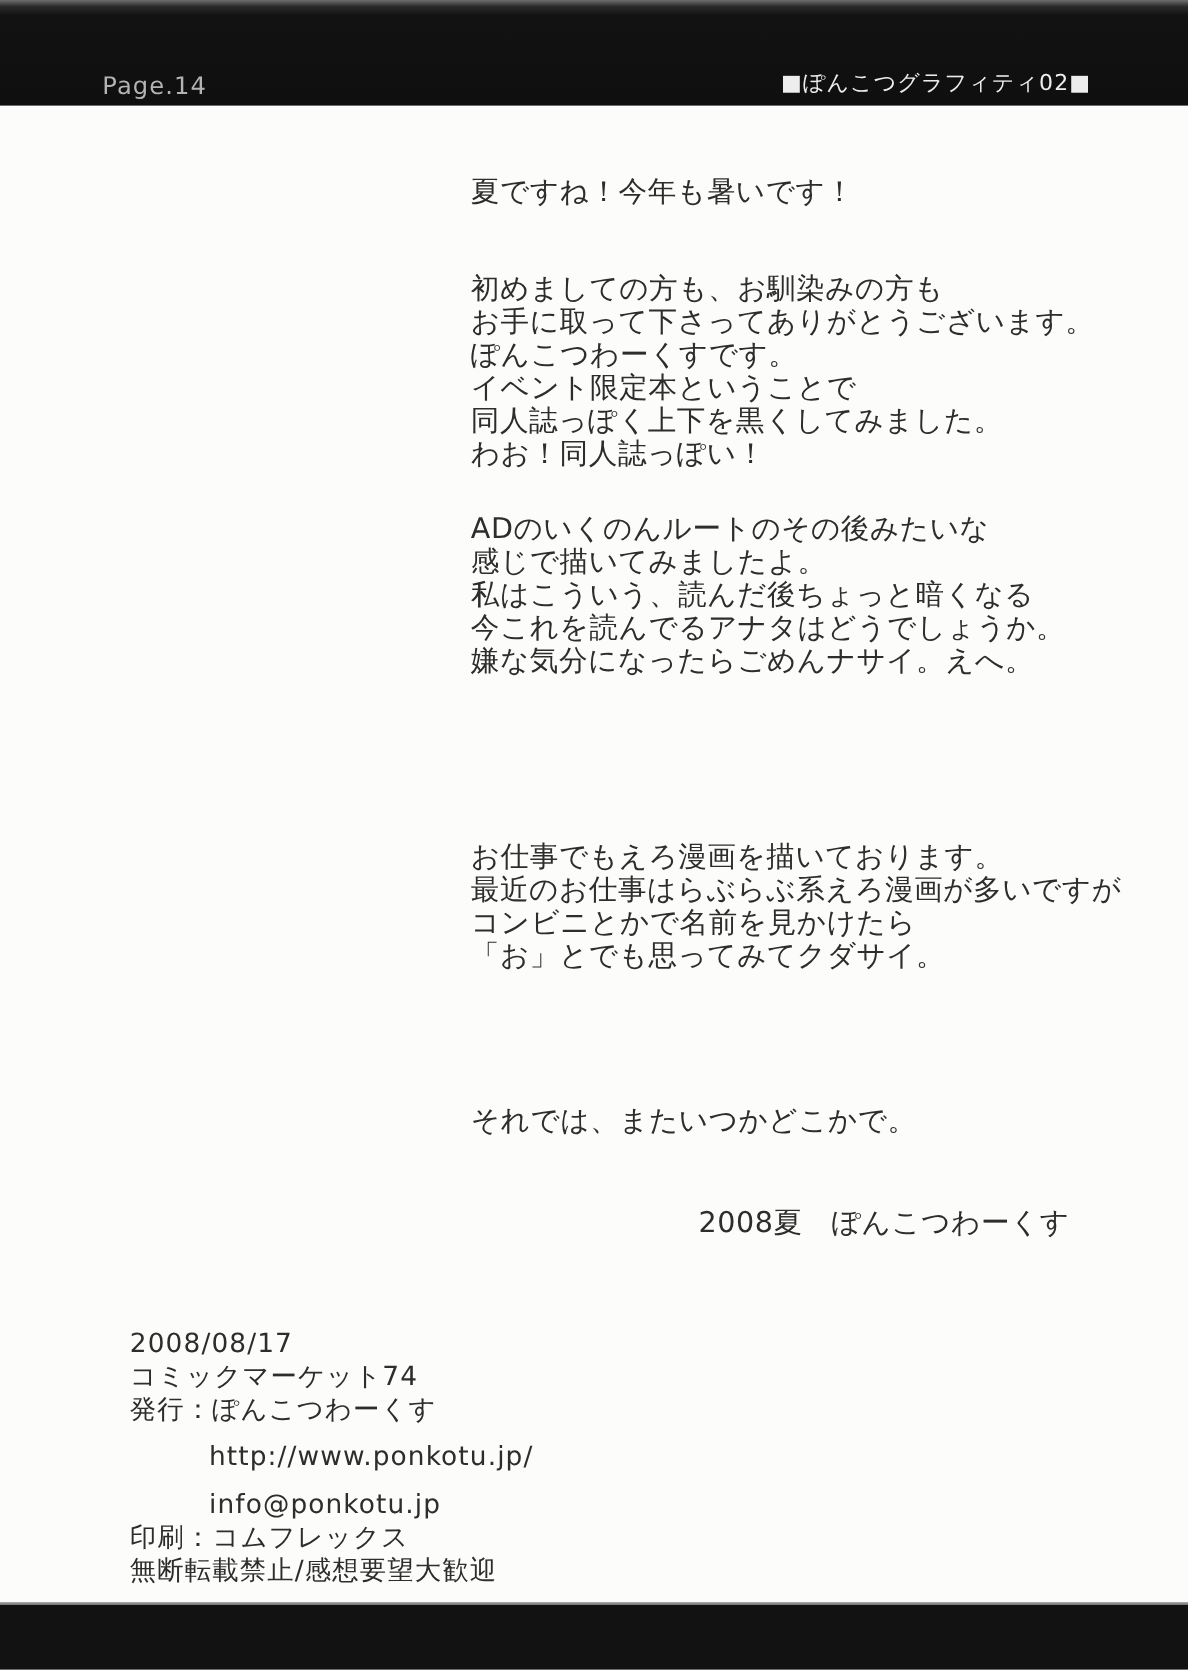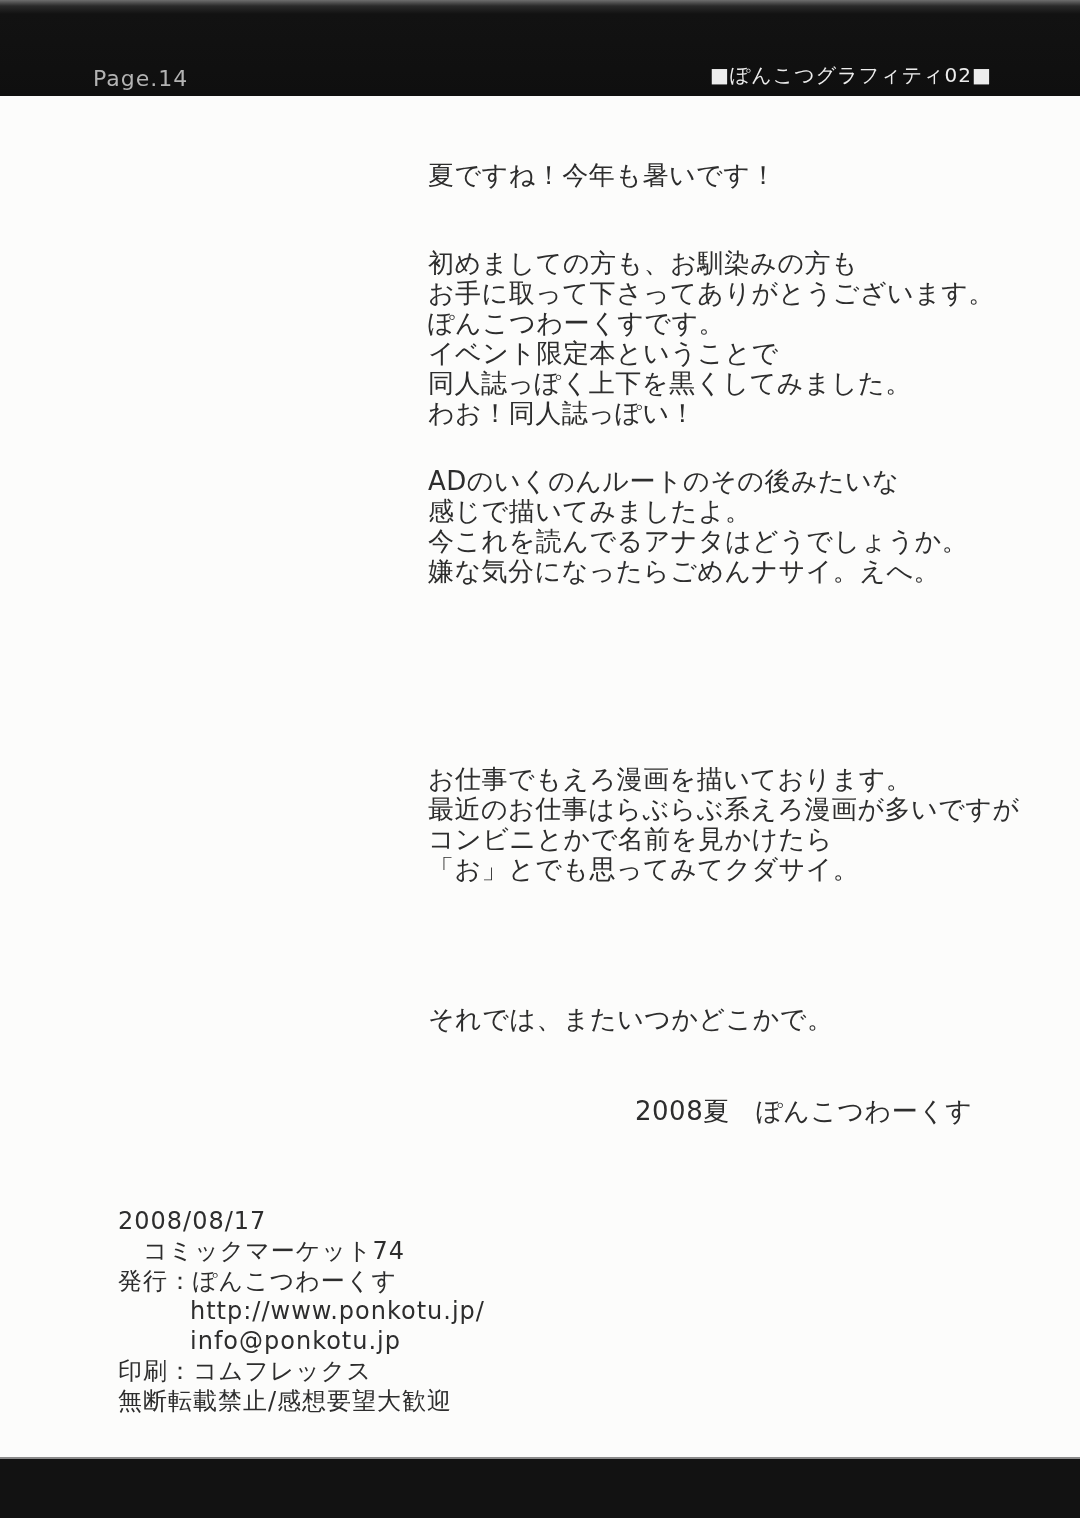--- a/index.html
+++ b/index.html
@@ -43,22 +43,22 @@
   }
   .line.hang{margin-left:-8px;}
   .signoff{
     position:absolute;left:635px;top:1094px;
     font-size:26px;color:var(--ink,#2d2d2d);
     letter-spacing:0.5px;white-space:pre;
   }
   
   .colophon{position:absolute;left:118px;top:1206px;}
   .colophon .line{font-size:24px;height:30px;line-height:30px;letter-spacing:1px;}
-  .colophon .ind1{margin-left:25px;}
-  .colophon .ind2{margin-left:72px;}
+  .colophon .ind1{margin-left:0;}
+  .colophon .ind2{margin-left:72px;margin-top:13px;}
 </style>
 </head>
 <body>
 
 <div class="page" style="--paper: #fcfcfb; --ink: #2d2d2d; --headertext: #ededed; --pagelabel: #b3b3b3;">
 
   <header class="topbar">
     <span class="pagenum">Page.14</span>
     <span class="booktitle">■ぽんこつグラフィティ02■</span>
   </header>
@@ -74,20 +74,21 @@
       <div class="line">お手に取って下さってありがとうございます。</div>
       <div class="line">ぽんこつわーくすです。</div>
       <div class="line">イベント限定本ということで</div>
       <div class="line">同人誌っぽく上下を黒くしてみました。</div>
       <div class="line">わお！同人誌っぽい！</div>
     </div>
 
     <div class="para" style="top:466px">
       <div class="line">ADのいくのんルートのその後みたいな</div>
       <div class="line">感じで描いてみましたよ。</div>
+      <div class="line">私はこういう、読んだ後ちょっと暗くなる</div>
       <div class="line">今これを読んでるアナタはどうでしょうか。</div>
       <div class="line">嫌な気分になったらごめんナサイ。えへ。</div>
     </div>
 
     <div class="para" style="top:764px">
       <div class="line">お仕事でもえろ漫画を描いております。</div>
       <div class="line">最近のお仕事はらぶらぶ系えろ漫画が多いですが</div>
       <div class="line">コンビニとかで名前を見かけたら</div>
       <div class="line">「お」とでも思ってみてクダサイ。</div>
     </div>

